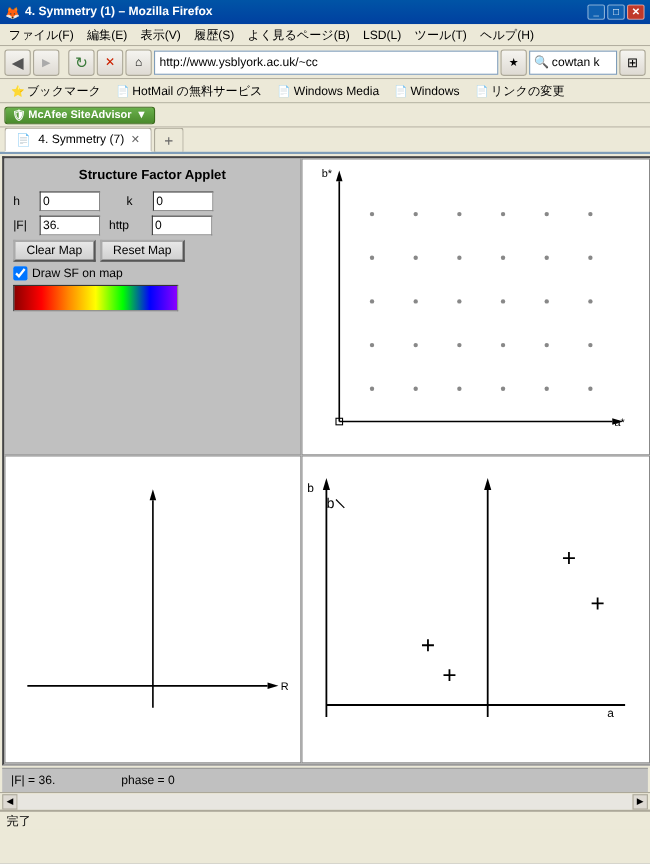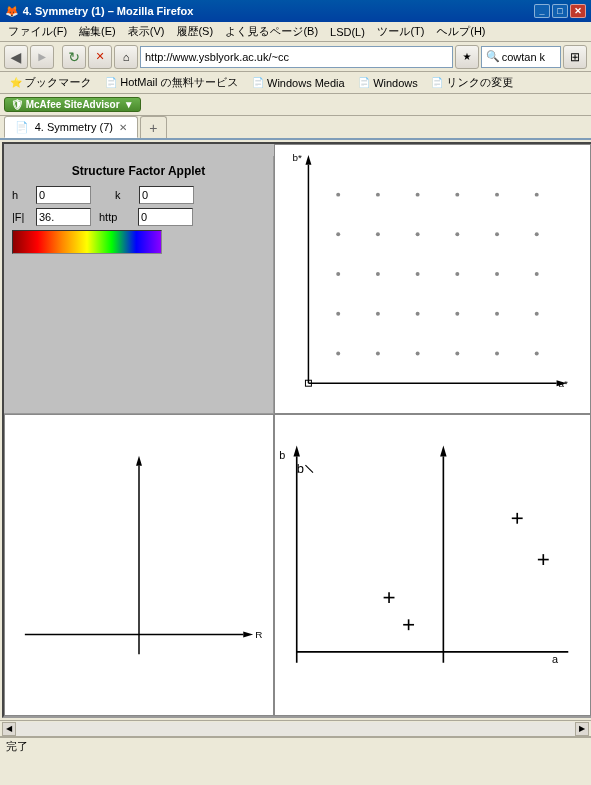--- a/index.html
+++ b/index.html
@@ -193,21 +193,20 @@
     }
 
     
     #control-panel {
       background: #c0c0c0;
       padding: 8px;
       border-right: 1px solid #999;
       border-bottom: 1px solid #999;
       grid-column: 1;
       grid-row: 1;
-      margin-top: 12px;
     }
     .applet-title {
       text-align: center;
       font-weight: bold;
       font-size: 12px;
       margin-bottom: 8px;
     }
     .field-row {
       display: flex;
       align-items: center;
@@ -407,21 +406,29 @@
       </div>
 
       <div class="field-row">
         <span class="field-label">|F|</span>
         <input class="field-input" value="36." style="width: 55px;">
         <span class="field-label" style="margin-left:4px; width:35px;">http</span>
         <input class="field-input" value="0" style="width: 55px;">
       </div>
 
 
-
+      <div class="button-row">
+        <button class="applet-btn">Clear Map</button>
+        <button class="applet-btn">Reset Map</button>
+      </div>
+
+      <div class="checkbox-row">
+        <input type="checkbox" id="draw-sf-cb" checked="" style="">
+        <label for="draw-sf-cb">Draw SF on map</label>
+      </div>
 
       <div class="color-bar"></div>
     </div>
 
     <div id="recip-map" style="background:white; border-left:1px solid #888; border-bottom:1px solid #888; position:relative; overflow:hidden;">
       <svg width="100%" height="100%" viewBox="0 0 290 270">
 
         <line x1="20" y1="240" x2="270" y2="240" stroke="black" stroke-width="1.5"></line>
         <line x1="20" y1="240" x2="20" y2="20" stroke="black" stroke-width="1.5"></line>
 
@@ -514,20 +521,24 @@
           <line x1="123" y1="160" x2="123" y2="170"></line>
         </g>
 
         <text x="20" y="25" font-size="12" fill="black">b</text>
         <line x1="28" y1="18" x2="35" y2="25" stroke="black" stroke-width="1"></line>
       </svg>
     </div>
 
   </div>
 
+  <div id="statusbar" style="background:#c0c0c0; border-top:1px solid #999; height:22px; display:flex; align-items:center; padding:0 8px; gap:60px; margin:0 2px;">
+    <span>|F| = 36.</span>
+    <span>phase = 0</span>
+  </div>
 </div>
 
 <div style="background:#ece9d8; height:16px; border-top:1px solid #aca899; display:flex; align-items:center; padding:0 2px;">
   <div style="width:14px; height:14px; border:1px solid #aca899; background:#dedad3; display:flex; align-items:center; justify-content:center; font-size:8px; cursor:pointer;">◀</div>
   <div style="flex:1; height:14px; background:#e8e6e0;"></div>
   <div style="width:14px; height:14px; border:1px solid #aca899; background:#dedad3; display:flex; align-items:center; justify-content:center; font-size:8px; cursor:pointer;">▶</div>
 </div>
 
 <div class="bottom-status">
   <span>完了</span>

